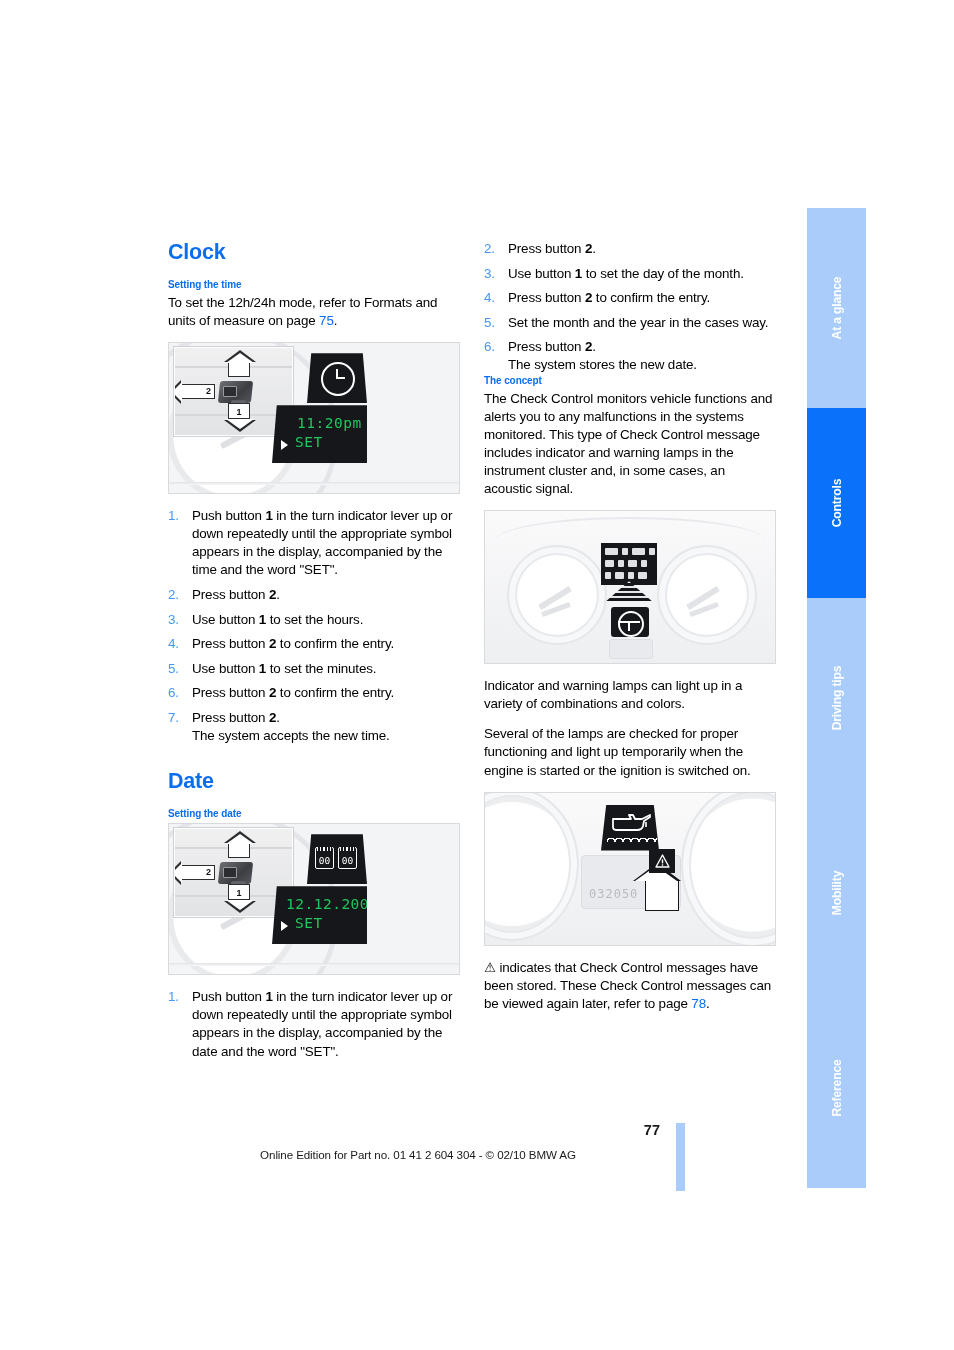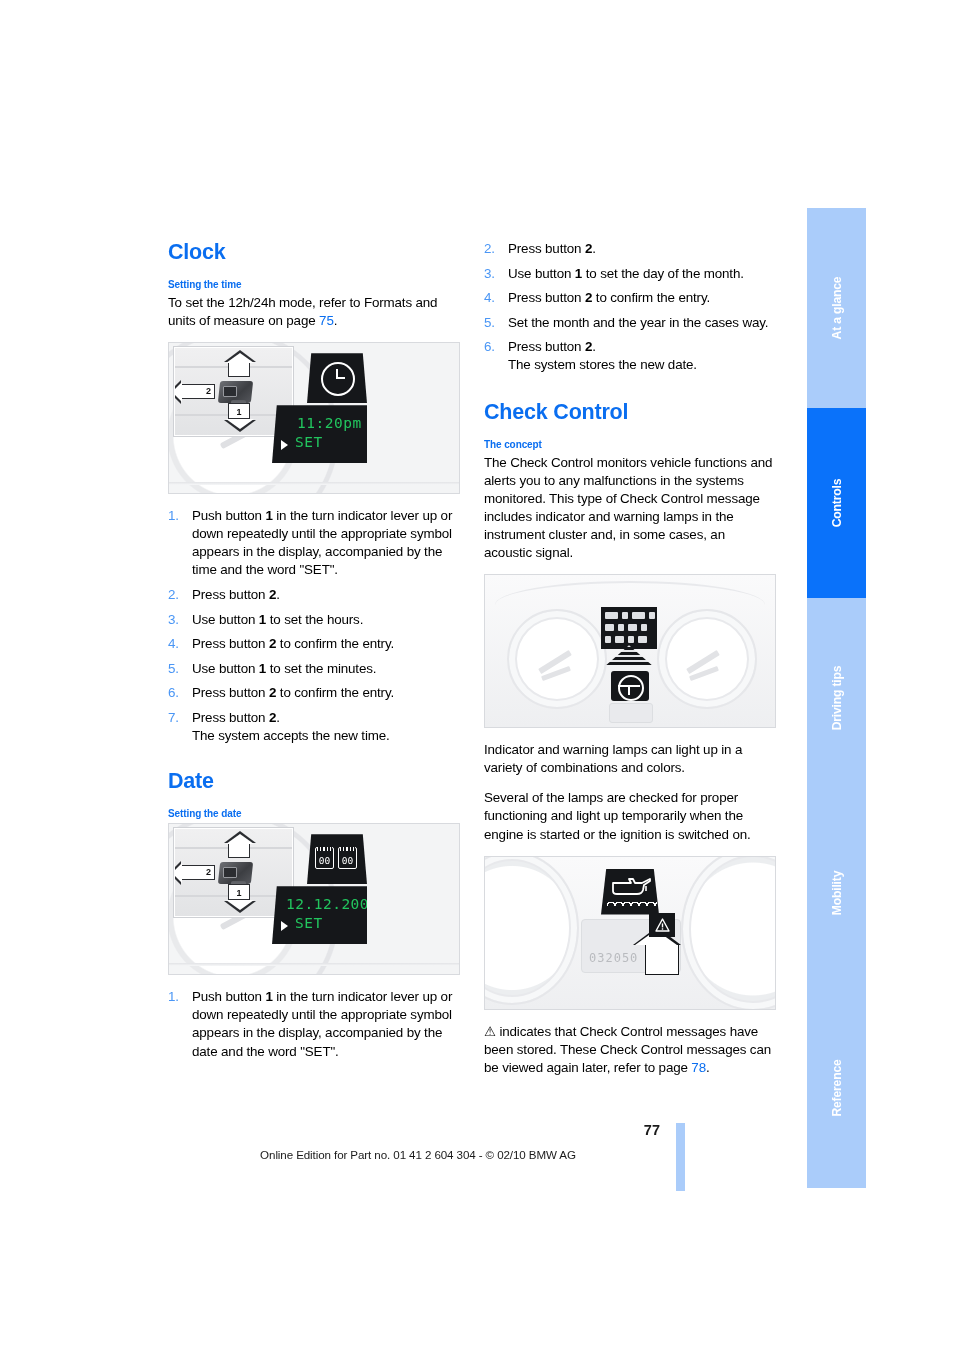--- a/index.html
+++ b/index.html
@@ -650,21 +650,20 @@
   <div class="col col-right">
 
     <ol class="steps">
       <li><span class="num">2.</span><span>Press button </span><b>2</b><span>.</span></li>
       <li><span class="num">3.</span><span>Use button </span><b>1</b><span> to set the day of the month.</span></li>
       <li><span class="num">4.</span><span>Press button </span><b>2</b><span> to confirm the entry.</span></li>
       <li><span class="num">5.</span><span>Set the month and the year in the cases way.</span></li>
       <li><span class="num">6.</span><span>Press button </span><b>2</b><span>.</span><span class="line2">The system stores the new date.</span></li>
     </ol>
 
-    <h1 class="sec-title" style="margin-top:25px;">Check Control</h1>
 
     <h2 class="sub-title">The concept</h2>
 
     <p class="body">The Check Control monitors vehicle functions and alerts you to any malfunctions in the systems monitored. This type of Check Control message includes indicator and warning lamps in the instrument cluster and, in some cases, an acoustic signal.</p>
 
     <div class="figure fig-cluster">
       <div class="cluster-bg"></div>
       <div class="cl-hood"></div>
 
       <div class="cl-gauge" style="left:22px; top:34px; width:96px; height:96px;"></div>

